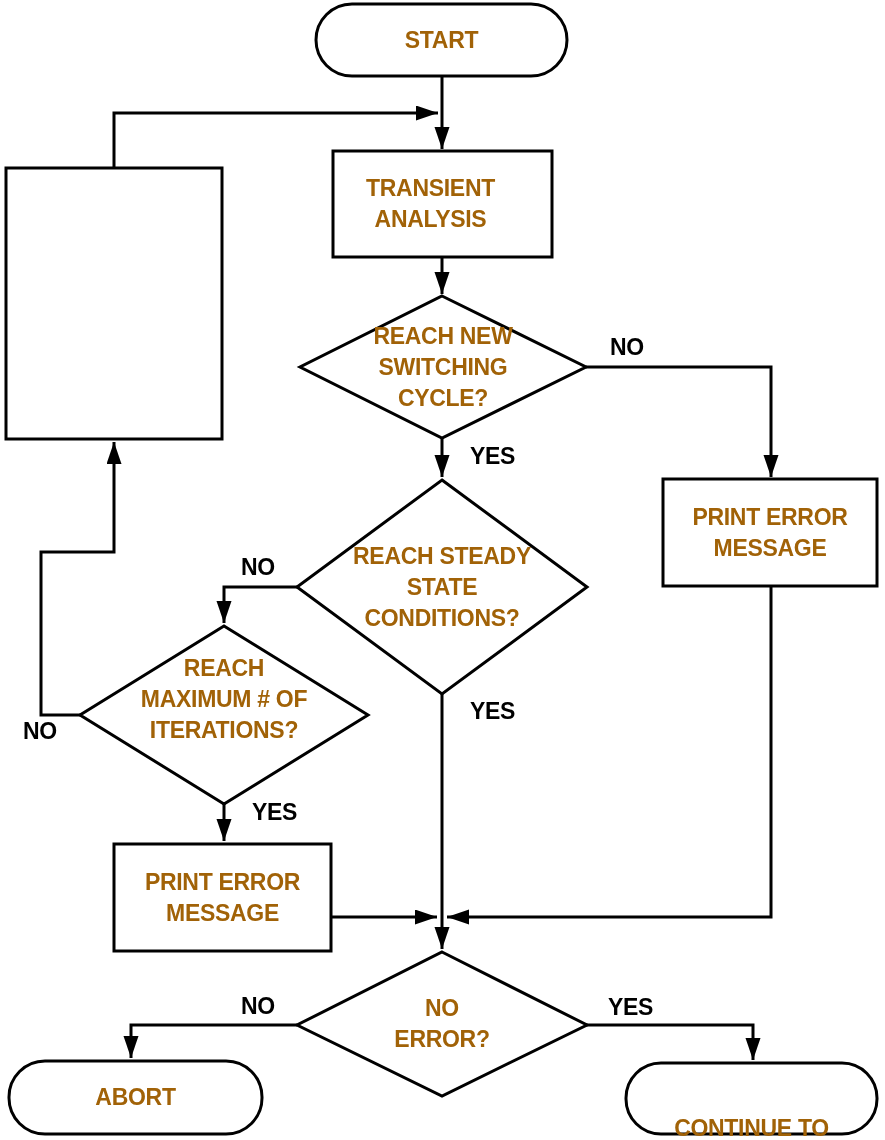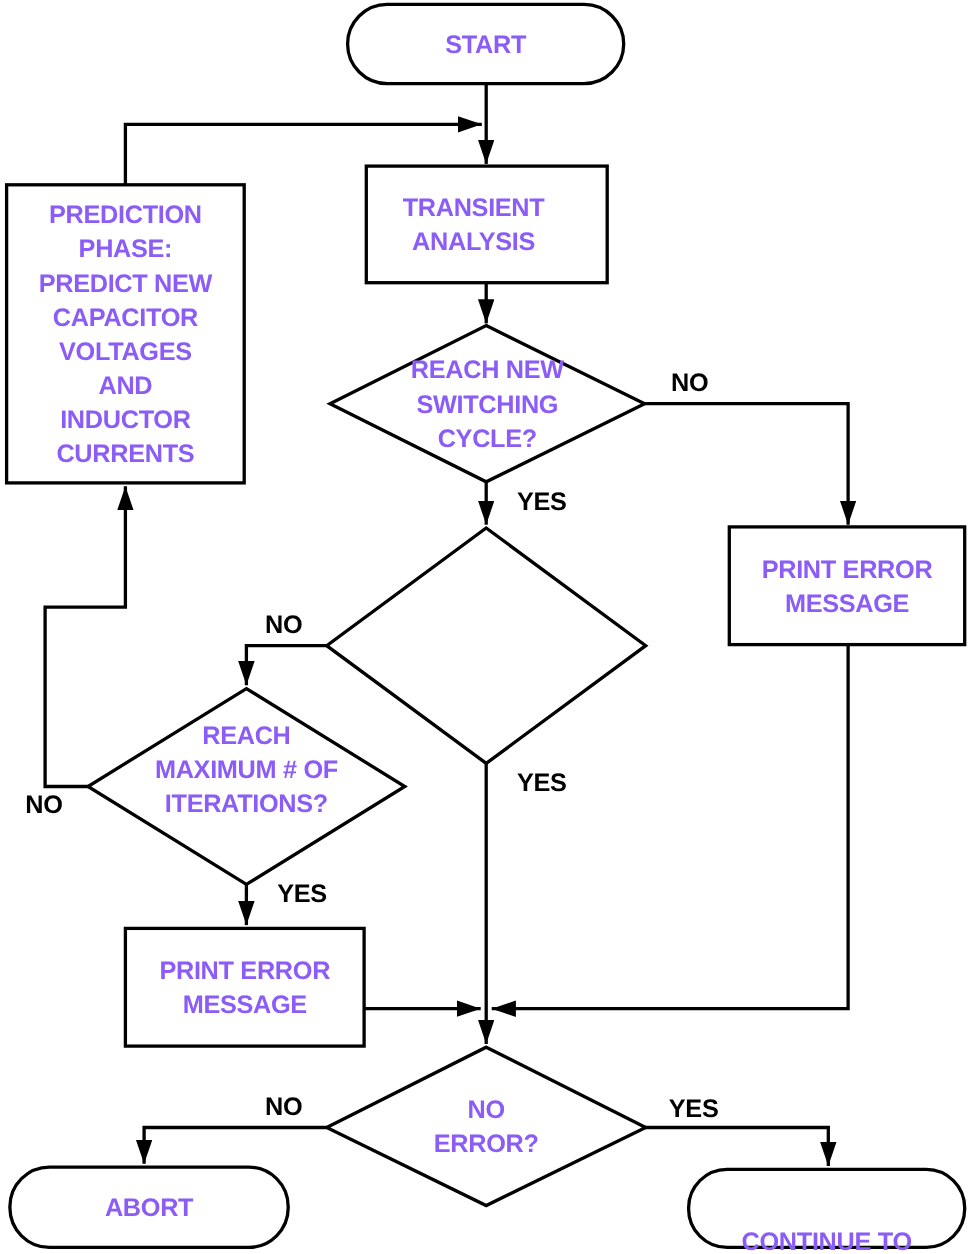--- a/index.html
+++ b/index.html
@@ -16,21 +16,21 @@
     position: absolute;
     display: flex;
     align-items: center;
     justify-content: center;
     text-align: center;
     white-space: pre;
     font-weight: bold;
     font-size: 23px;
     line-height: 31px;
     letter-spacing: -0.3px;
-    color: #8b5cf6;
+    color: #a16207;
   }
   .elabel {
     position: absolute;
     white-space: pre;
     font-weight: bold;
     font-size: 23px;
     line-height: 22px;
     letter-spacing: -0.3px;
     color: #000000;
   }
@@ -74,33 +74,28 @@
       <path d="M331,917 L437,917" marker-end="url(#arrow)"></path>
       <path d="M771,586 L771,917 L447,917" marker-end="url(#arrow)"></path>
       <path d="M297,1025 L131,1025 L131,1058" marker-end="url(#arrow)"></path>
       <path d="M586,1025 L753,1025 L753,1060" marker-end="url(#arrow)"></path>
     </g>
   </svg>
 
   <div class="nlabel" style="left:316px; top:4px; width:251px; height:72px;">START</div>
   <div class="nlabel" style="left:333px; top:151px; width:195px; height:106px;">TRANSIENT
 ANALYSIS</div>
-  <div class="nlabel" style="left:6px; top:168px; width:216px; height:271px;">PREDICTION
-PHASE:
-PREDICT NEW
-CAPACITOR
-VOLTAGES
-AND
-INDUCTOR
-CURRENTS</div>
   <div class="nlabel" style="left:300px; top:296px; width:286px; height:142px;">REACH NEW
 SWITCHING
 CYCLE?</div>
   <div class="nlabel" style="left:663px; top:479px; width:214px; height:107px;">PRINT ERROR
 MESSAGE</div>
+  <div class="nlabel" style="left:297px; top:480px; width:290px; height:214px;">REACH STEADY
+STATE
+CONDITIONS?</div>
   <div class="nlabel" style="left:80px; top:610px; width:288px; height:178px;">REACH
 MAXIMUM # OF
 ITERATIONS?</div>
   <div class="nlabel" style="left:114px; top:844px; width:217px; height:107px;">PRINT ERROR
 MESSAGE</div>
   <div class="nlabel" style="left:297px; top:952px; width:290px; height:144px;">NO
 ERROR?</div>
   <div class="nlabel" style="left:9px; top:1061px; width:253px; height:73px;text-align:center;">ABORT</div>
   <div class="nlabel" style="left:626px; top:1063px; width:251px; height:71px;margin-top:45px;">CONTINUE TO
 NEXT ANALYSIS</div>

